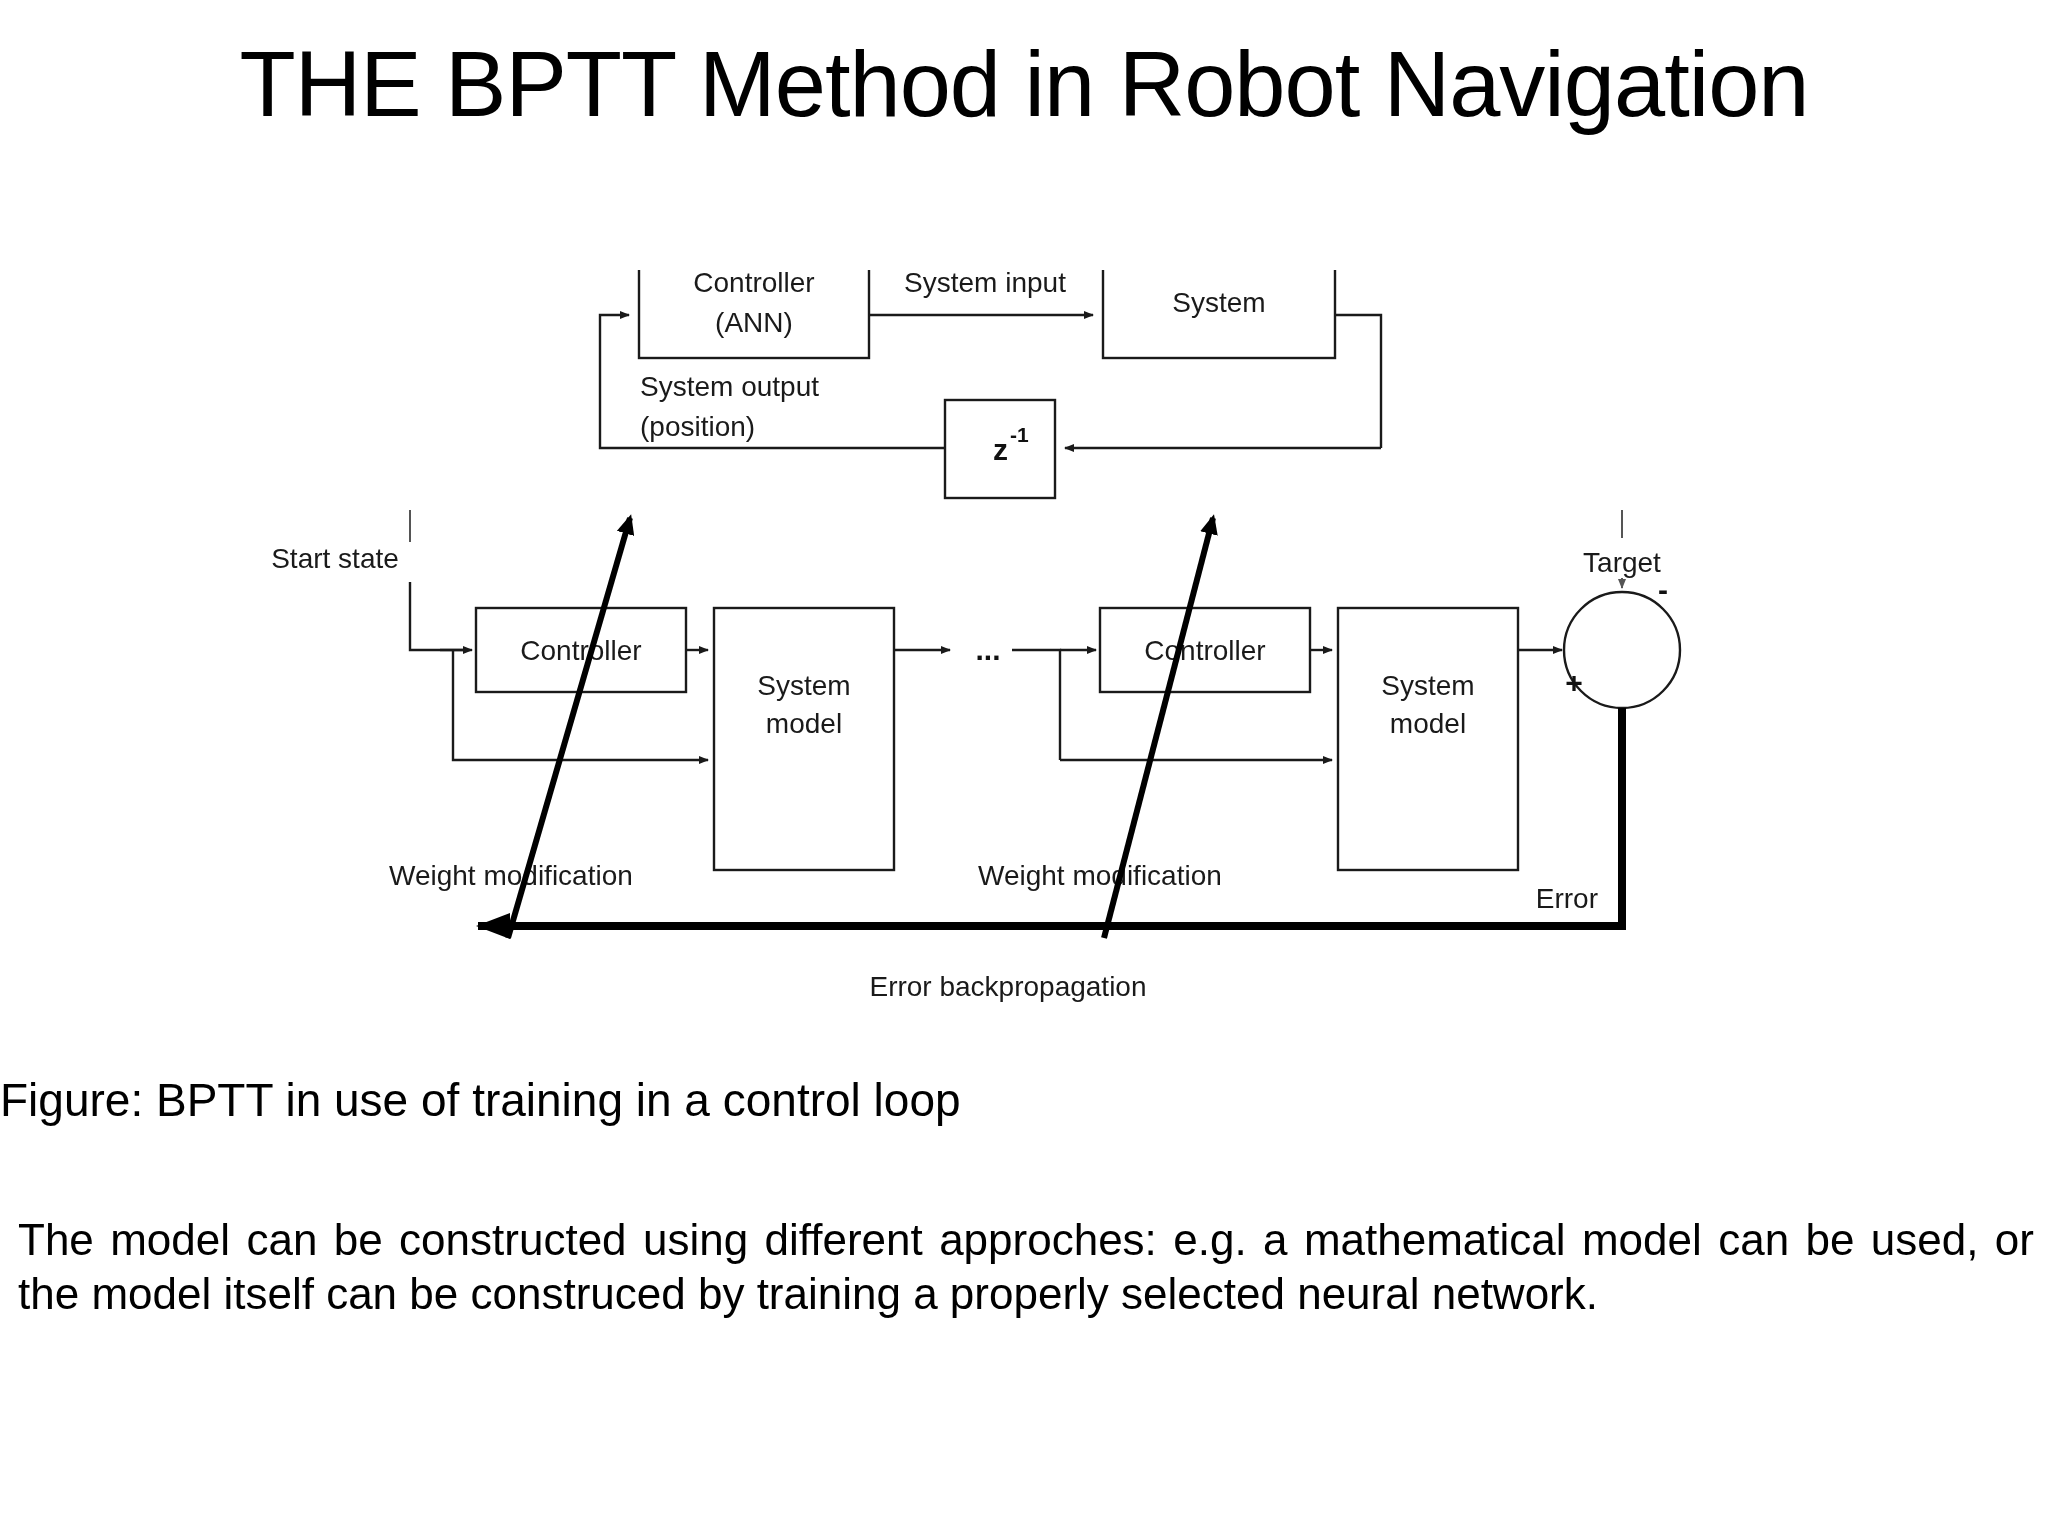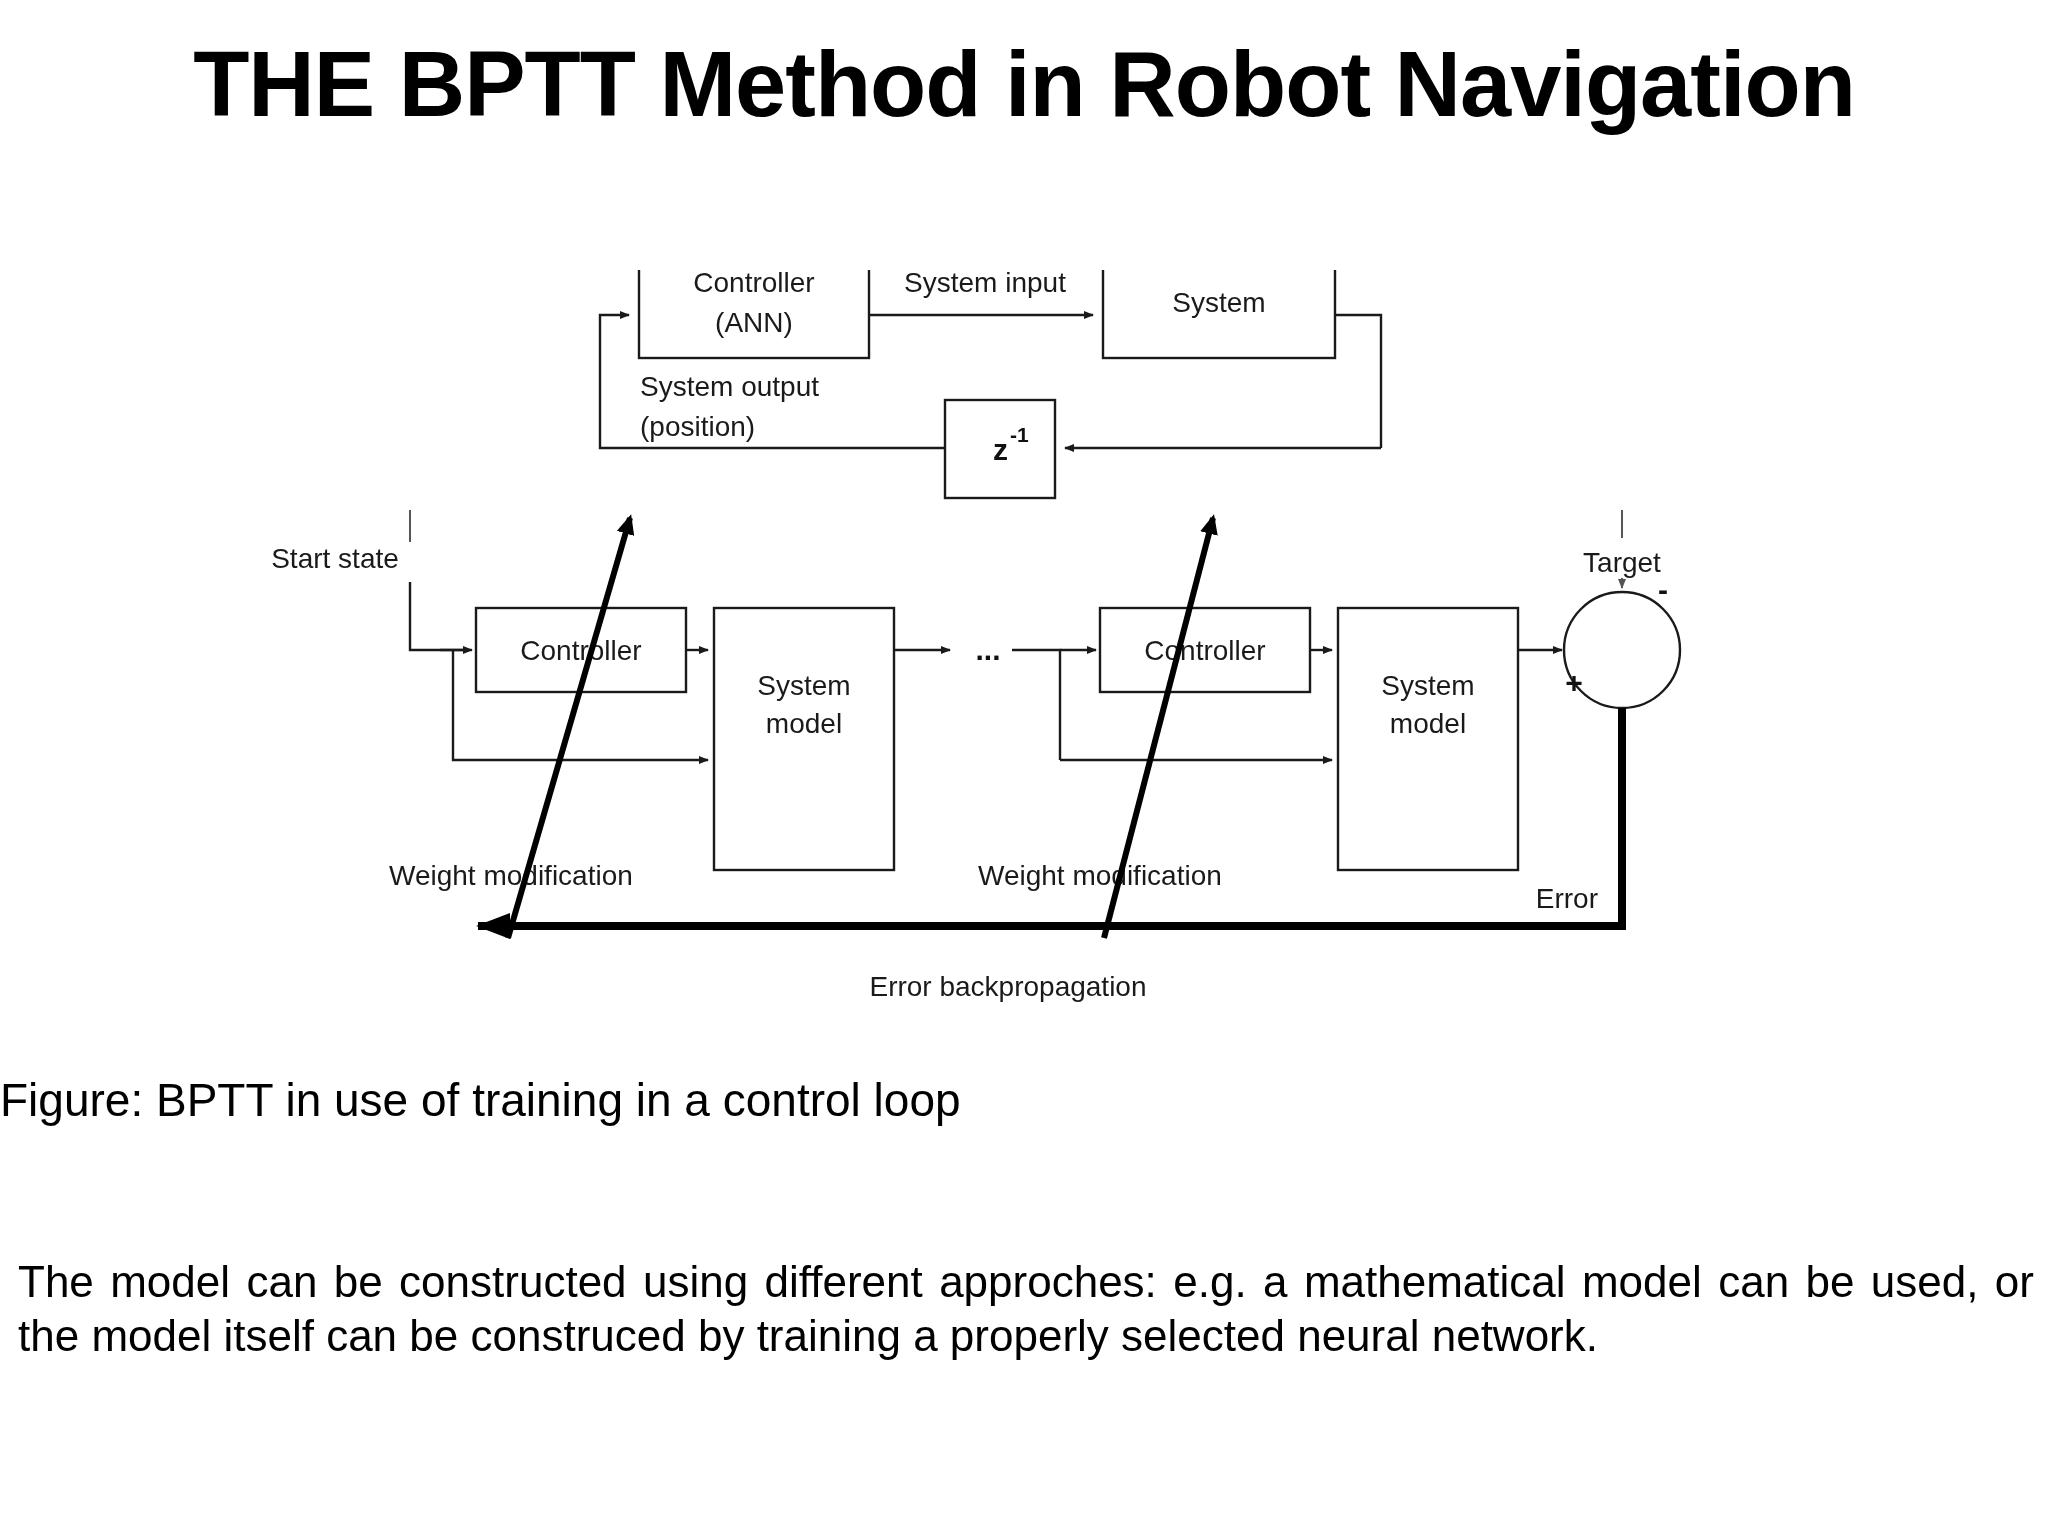--- a/index.html
+++ b/index.html
@@ -18,21 +18,21 @@
 
   
   #slide-title {
     position: absolute;
     left: 0;
     top: 34px;
     width: 2048px;
     text-align: center;
     font-family: "Liberation Sans", sans-serif;
     font-size: 92px;
-    font-weight: 700;
+    font-weight: 400;
     letter-spacing: -1px;
     line-height: 1.1;
     white-space: nowrap;
   }
 
   
   #figure-area {
     position: absolute;
     left: 0;
     top: 270px;
@@ -52,21 +52,21 @@
     text-align: left;
     font-size: 46px;
     font-family: "Liberation Sans", sans-serif;
     white-space: nowrap;
   }
 
   
   #body-text {
     position: absolute;
     left: 18px;
-    top: 1255px;
+    top: 1213px;
     width: 2016px;
   }
   #body-text p {
     margin: 0 0 14px 0;
     font-size: 44px;
     line-height: 1.22;
     font-family: "Liberation Sans", sans-serif;
     font-weight: 400;
   }
   .justified { text-align: justify; }

